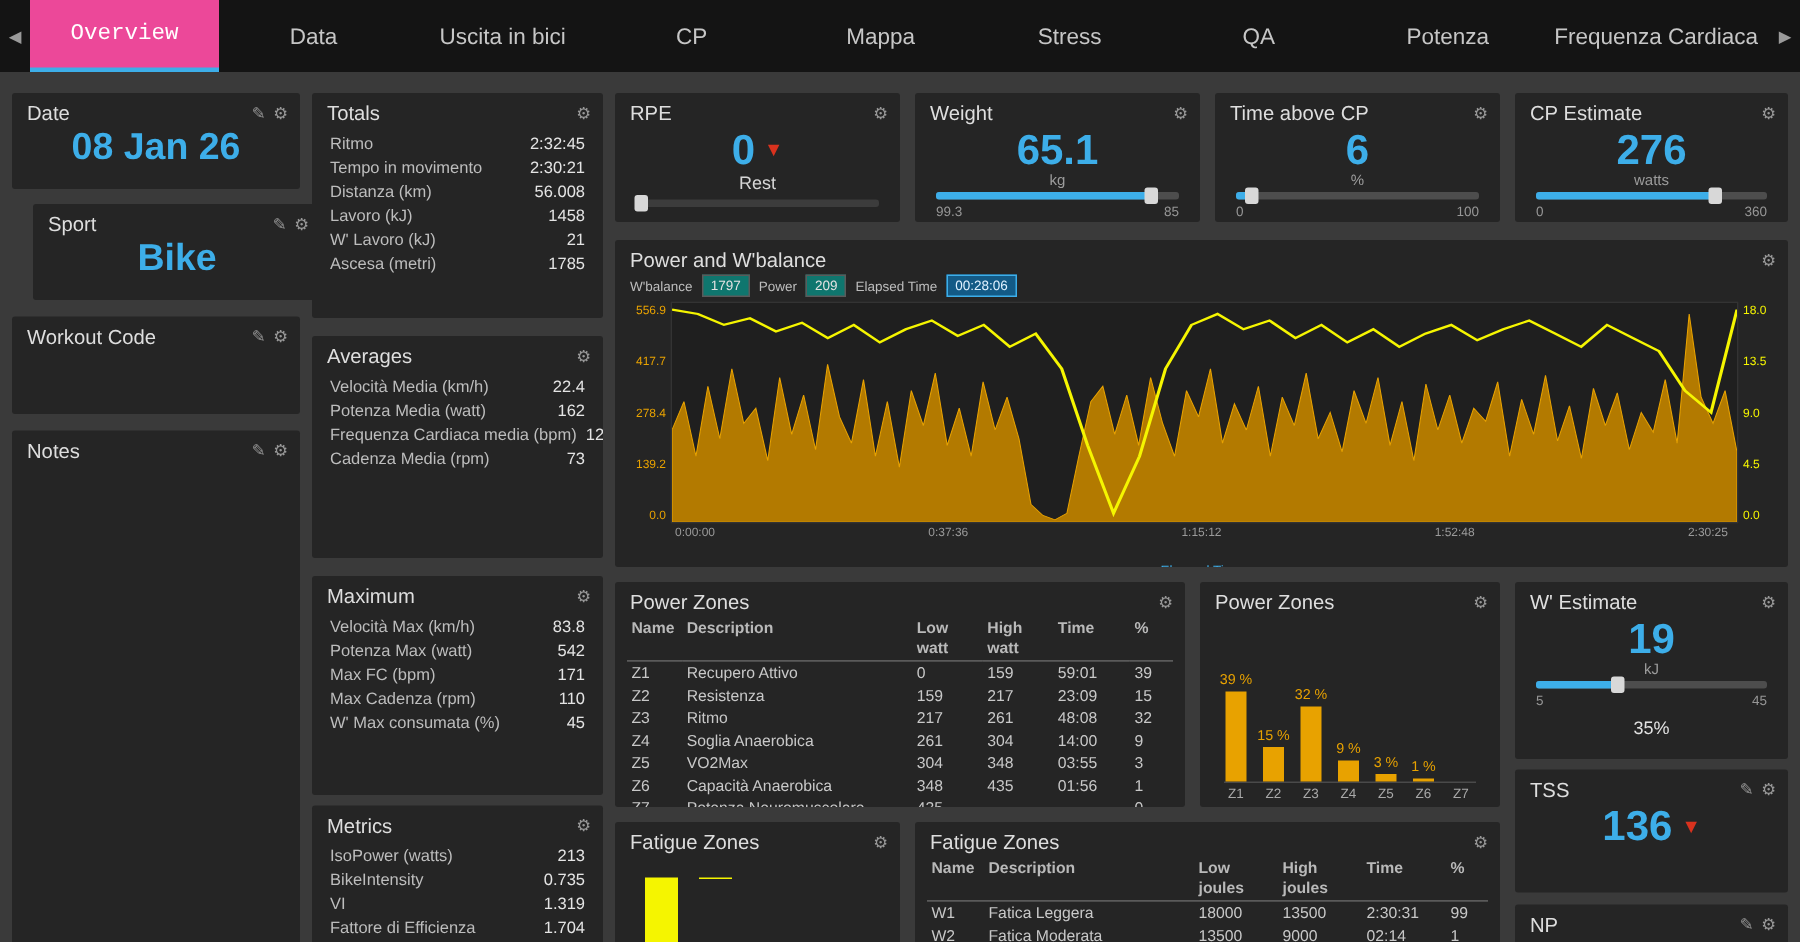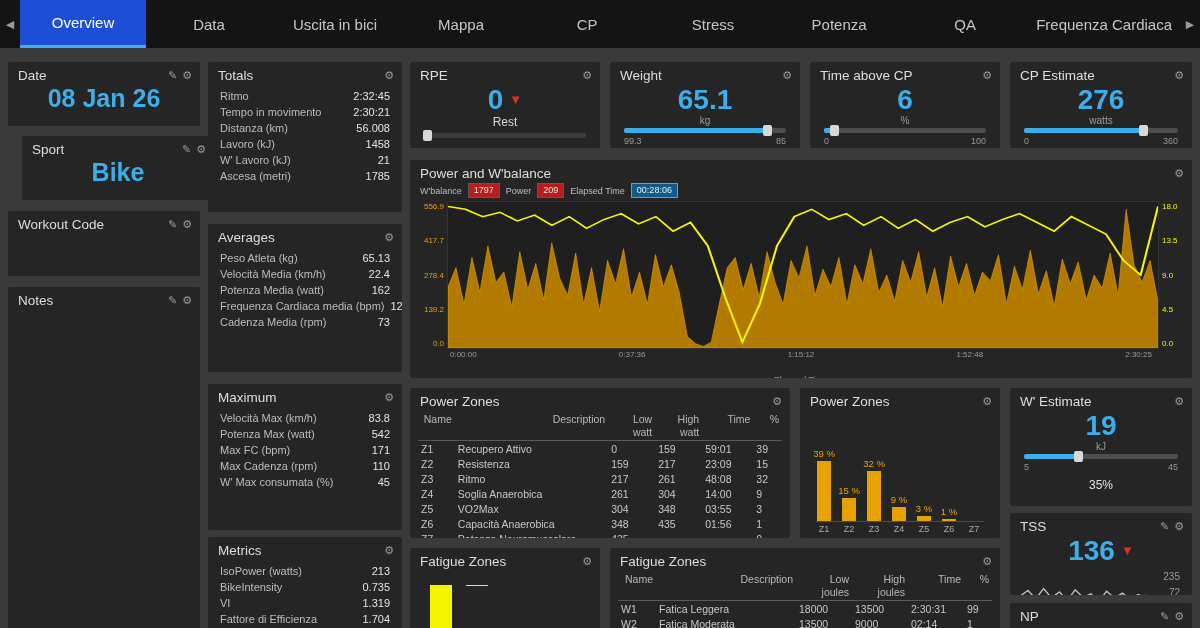--- a/index.html
+++ b/index.html
@@ -3,21 +3,21 @@
 <meta charset="utf-8">
 <style>
   html,body{margin:0;padding:0;background:#2a2a2a;font-family:"Liberation Sans",sans-serif;}
   .screen{position:relative;width:1200px;height:628px;background:#3a3a3a;overflow:hidden;}
 
   
   .tabbar{position:absolute;left:0;top:0;width:1200px;height:48px;background:#141414;display:flex;align-items:stretch;}
   .navarrow{width:20px;display:flex;align-items:center;justify-content:center;color:#9a9a9a;font-size:11px;cursor:pointer;}
   .tabs{flex:1;display:flex;align-items:stretch;}
   .tab{flex:1;display:flex;align-items:center;justify-content:center;color:#c6c6c6;font-size:15px;cursor:pointer;white-space:nowrap;padding:0 8px;}
-  .tab.active{background:#1d4ed8;color:#ffffff;border-bottom:3px solid #3daee9;}
+  .tab.active{background:#ec4899;color:#ffffff;border-bottom:3px solid #3daee9;font-family:Liberation Mono, monospace;}
 
   
   .tile{position:absolute;background:#252525;border-radius:2px;color:#cfcfcf;overflow:hidden;}
   .tile-head{display:flex;justify-content:space-between;align-items:center;padding:6px 8px 2px 10px;font-size:13.5px;color:#dedede;}
   .tile-icons{display:flex;gap:5px;color:#989898;font-size:11px;}
   .tile-icons span{cursor:pointer;}
   .big-value{color:#3daee9;font-size:28px;font-weight:bold;text-align:center;line-height:1.05;}
   .big-row{display:flex;align-items:center;justify-content:center;gap:6px;}
   .red-arrow{color:#d9321e;font-size:13px;}
   .unit{color:#9c9c9c;font-size:10px;text-align:center;margin-top:1px;}
@@ -29,27 +29,27 @@
 
   
   .slider{position:relative;height:5px;background:#4d4d4d;border-radius:2px;margin:9px 14px 0;}
   .slider.dark{background:#3c3c3c;}
   .slider .fill{position:absolute;left:0;top:0;height:100%;background:#3daee9;border-radius:2px;}
   .slider .handle{position:absolute;top:-3px;width:9px;height:11px;background:#d8d8d8;border-radius:2px;cursor:pointer;}
   .slider-labels{display:flex;justify-content:space-between;font-size:9px;color:#979797;margin:3px 14px 0;}
 
   
   table.ztable{border-collapse:collapse;width:calc(100% - 16px);margin:2px 8px 0;font-size:10.5px;color:#c8c8c8;table-layout:fixed;}
-  table.ztable th{font-weight:normal;color:#b9b9b9;text-align:right;padding:0 3px;line-height:1.2;}
+  table.ztable th{font-weight:bold;color:#b9b9b9;text-align:left;padding:0 3px;line-height:1.2;}
   table.ztable tr.hrule th{border-bottom:1px solid #5a5a5a;padding-bottom:2px;}
   table.ztable td{padding:1.5px 3px;white-space:nowrap;overflow:hidden;}
 
   
   .legend{display:flex;align-items:center;gap:6px;margin:0 10px;font-size:9px;color:#bdbdbd;}
-  .lg-box{border:1px solid #5a5a5a;background:#b91c1c;color:#e2e2e2;padding:0 5px;line-height:13px;}
+  .lg-box{border:1px solid #5a5a5a;background:#0f766e;color:#e2e2e2;padding:0 5px;line-height:13px;}
   .lg-box.blue{background:#135a86;border-color:#3daee9;color:#dff1ff;}
   .chart-wrap{display:flex;margin:3px 6px 0;height:148px;}
   .yaxis{display:flex;flex-direction:column;justify-content:space-between;font-size:8px;text-align:right;width:28px;padding:1px 3px 1px 0;}
   .yaxis.right{text-align:left;width:24px;padding:1px 0 1px 3px;}
   .yaxis.left{color:#e8a200;}
   .yaxis.right{color:#f5f500;}
   .plot{flex:1;background:#1f1f1f;border:1px solid #333;}
   .plot svg{display:block;width:100%;height:100%;}
   .xticks{display:flex;justify-content:space-between;margin:1px 40px 16px 40px;font-size:8px;color:#9a9a9a;text-align:right;}
   .xlabel{text-align:center;font-size:9px;color:#3daee9;margin-top:1px;}
@@ -85,33 +85,33 @@
         <div class="tab active" data-interactable="true">
           <span data-interactable="false">Overview</span>
         </div>
         <div class="tab" data-interactable="true">
           <span data-interactable="false">Data</span>
         </div>
         <div class="tab" data-interactable="true">
           <span data-interactable="false">Uscita in bici</span>
         </div>
         <div class="tab" data-interactable="true">
+          <span data-interactable="false">CP</span>
+        </div>
+        <div class="tab" data-interactable="true">
           <span data-interactable="false">Mappa</span>
         </div>
         <div class="tab" data-interactable="true">
-          <span data-interactable="false">CP</span>
-        </div>
-        <div class="tab" data-interactable="true">
           <span data-interactable="false">Stress</span>
         </div>
         <div class="tab" data-interactable="true">
+          <span data-interactable="false">QA</span>
+        </div>
+        <div class="tab" data-interactable="true">
           <span data-interactable="false">Potenza</span>
-        </div>
-        <div class="tab" data-interactable="true">
-          <span data-interactable="false">QA</span>
         </div>
         <div class="tab" data-interactable="true">
           <span data-interactable="false">Frequenza Cardiaca</span>
         </div>
       </div>
     <div class="navarrow" data-interactable="true">▶</div>
   </div>
 
   <div class="tile" data-interactable="false" style="left:8px;top:62px;width:192px;height:64px;">
     <div class="tile-head">
@@ -191,24 +191,20 @@
   </div>
 
   <div class="tile" data-interactable="false" style="left:208px;top:224px;width:194px;height:148px;">
     <div class="tile-head">
         <span data-interactable="false">Averages</span>
       <span class="tile-icons">
           <span data-interactable="true">⚙</span>
         </span>
       </div>
     <div class="kv-block">
-        <div class="kv" data-interactable="false">
-          <span>Peso Atleta (kg)</span>
-          <span class="v">65.13</span>
-        </div>
         <div class="kv" data-interactable="false">
           <span>Velocità Media (km/h)</span>
           <span class="v">22.4</span>
         </div>
         <div class="kv" data-interactable="false">
           <span>Potenza Media (watt)</span>
           <span class="v">162</span>
         </div>
         <div class="kv" data-interactable="false">
           <span>Frequenza Cardiaca media (bpm)</span>
@@ -569,28 +565,20 @@
         <span data-interactable="false">TSS</span>
       <span class="tile-icons">
           <span data-interactable="true">✎</span>
           <span data-interactable="true">⚙</span>
         </span>
       </div>
     <div class="big-row">
         <span class="big-value" data-interactable="false">136</span>
         <span class="red-arrow" data-interactable="false">▼</span>
       </div>
-    <div class="tss-body" data-interactable="false">
-      <svg id="tss-svg" width="130" height="36" viewBox="0 0 130 36">
-          <polyline points="0.0,17.3 7.9,11.5 15.8,19.7 23.6,9.5 31.5,19.0 39.4,12.9 47.3,21.7 55.1,10.8 63.0,18.3 70.9,14.9 78.8,22.4 86.6,12.2 94.5,19.0 102.4,14.2 110.3,20.4 118.1,15.6 126.0,18.3" fill="none" stroke="#c0c0c0" stroke-width="1.4"></polyline>
-          <circle cx="126" cy="18.32" r="2.5" fill="#ececec"></circle>
-        </svg>
-      <span class="tss-hi" data-interactable="false">235</span>
-      <span class="tss-lo" data-interactable="false">72</span>
-    </div>
   </div>
 
   <div class="tile" data-interactable="false" style="left:1010px;top:603px;width:182px;height:60px;">
     <div class="tile-head">
         <span data-interactable="false">NP</span>
       <span class="tile-icons">
           <span data-interactable="true">✎</span>
           <span data-interactable="true">⚙</span>
         </span>
       </div>

